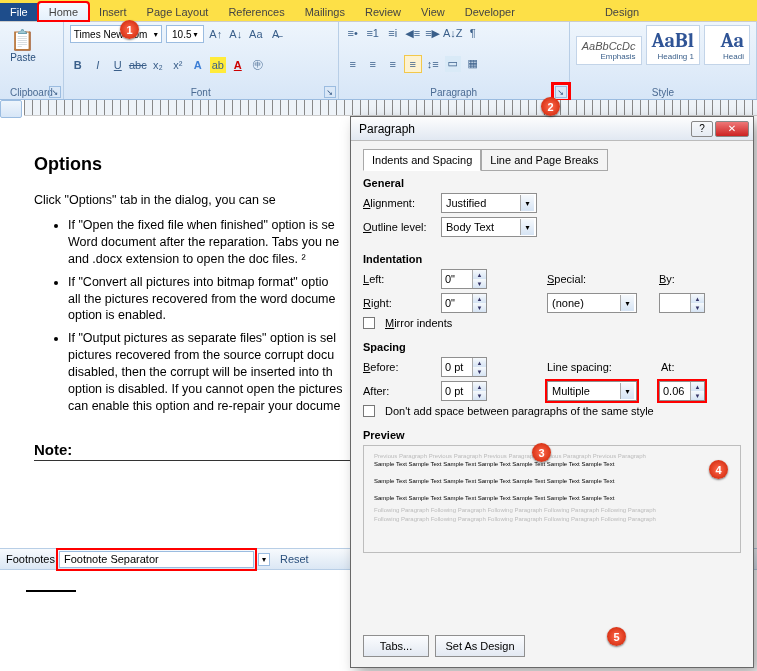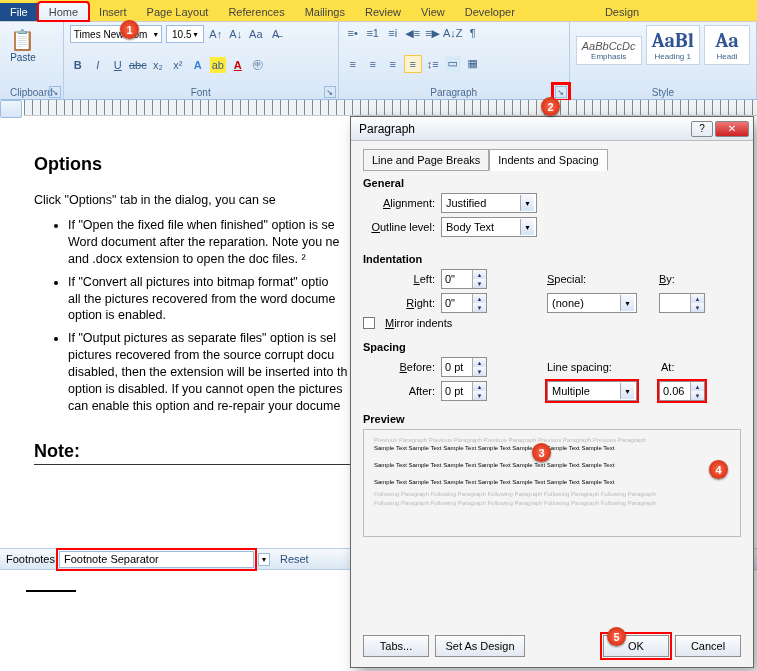--- a/index.html
+++ b/index.html
@@ -19,54 +19,54 @@
   .ico { width:16px; height:16px; display:inline-flex; align-items:center; justify-content:center; font-size:11px; color:#3a5f8a;}
   .dlg-launch { position:absolute; bottom:1px; right:2px; width:12px; height:12px; border:1px solid #9bbce0; font-size:8px; display:flex; align-items:center; justify-content:center; color:#2a4f7c;}
   .dlg-launch.hl { outline:3px solid red; outline-offset:1px; }
   .ruler { height:16px; background:#eef3f8; border-bottom:1px solid #ccc; position:relative; margin-left:24px;}
   .ruler::before { content:""; position:absolute; inset:0; background:repeating-linear-gradient(90deg,#888 0,#888 1px,transparent 1px,transparent 8px);}
   .doc { position:absolute; left:22px; top:126px; width:520px; padding:18px 12px 8px 12px; font-family:"Times New Roman",serif; font-size:13px; color:#000; }
   .doc h2 { font-family:Arial; font-size:18px; margin:10px 0 18px 0; }
   .doc p { margin:4px 0 10px 0; font-size:12.5px;}
   .doc ul { margin:8px 0 0 34px; padding:0;}
   .doc li { margin-bottom:6px; font-size:12.5px; line-height:1.35;}
-  .note { font-weight:bold; font-size:18px; margin-top:26px; border-bottom:1px solid #333; padding-bottom:2px;}
+  .note { font-weight:bold; font-size:15px; margin-top:26px; border-bottom:1px solid #333; padding-bottom:2px;}
   .footbar { position:absolute; left:0; right:0; top:548px; height:22px; background:linear-gradient(#f7fafd,#dbe7f4); border-top:1px solid #b8cee6; border-bottom:1px solid #b8cee6; display:flex; align-items:center; font-size:11px; padding-left:6px; gap:4px;}
   .footsel { width:195px; height:17px; border:1px solid #9bbce0; background:#fff; padding:7px 4px; display:flex; align-items:center; outline:2px solid red; outline-offset:1px;}
   .sepline { position:absolute; left:26px; top:590px; width:50px; height:2px; background:#000;}
   
   .dialog { position:absolute; left:350px; top:116px; width:404px; height:552px; background:#f4f4f4; border:1px solid #686868; box-shadow:6px 6px 14px rgba(0,0,0,.35); }
   .titlebar { height:24px; background:linear-gradient(#fdfdfd,#e1e8f2); display:flex; align-items:center; justify-content:space-between; padding:0 4px 0 8px; font-size:12px; border-bottom:1px solid #bbb;}
   .winbtns { display:flex; gap:2px;}
   .winbtn { width:22px; height:16px; border:1px solid #888; border-radius:2px; font-size:10px; display:flex; align-items:center; justify-content:center;}
   .winbtn.close { background:linear-gradient(#e77,#c22); color:#fff; width:34px;}
   .dlg-body { padding:8px 12px; font-size:11px; color:#000;}
   .dlg-tabs { display:flex; margin-bottom:6px;}
   .dlg-tab { padding:4px 8px; border:1px solid #a8a8a8; background:#f4f4f4; font-size:11px;}
   .dlg-tab.active { background:#fff; border-bottom-color:#fff; position:relative; z-index:2;}
   .fs-title { font-size:11px; color:#000; margin-bottom:4px;font-weight:bold;}
   .frow { display:flex; align-items:center; margin:4px 0; gap:6px;}
-  .lbl { width:72px;text-align:right; }
+  .lbl { width:72px; }
   .combo { height:20px; border:1px solid #8f8f8f; background:#fff; display:flex; align-items:center; justify-content:space-between; padding:0 2px 0 4px; font-size:11px;}
   .combo .arr { width:14px; height:16px; border-left:1px solid #aaa; display:flex; align-items:center; justify-content:center; font-size:8px; background:linear-gradient(#f6f9fc,#d6e4f4);}
   .spin { height:20px; border:1px solid #8f8f8f; background:#fff; display:flex; align-items:center;}
   .spin input { border:none; width:30px; font-size:11px; padding:0 3px; outline:none; background:transparent;}
   .spinbtns { width:14px; display:flex; flex-direction:column;}
   .spinbtns div { height:9px; border-left:1px solid #aaa; background:linear-gradient(#f6f9fc,#d6e4f4); font-size:6px; display:flex; align-items:center; justify-content:center; color:#336;}
   .hl-box { outline:2px solid red; outline-offset:0px;}
   .chk { width:12px; height:12px; border:1px solid #777; background:#fff; display:inline-block; margin-right:4px; vertical-align:middle;}
   .preview { border:1px solid #bdbdbd; height:108px; margin-top:4px; padding:6px 10px; font-size:6px; color:#8b8b8b; line-height:1.4; overflow:hidden;}
   .dlg-btns { position:absolute; bottom:10px; left:12px; right:12px; display:flex; justify-content:space-between;}
   .dlg-btns .left { display:flex; gap:6px;}
   .dlg-btns .right { display:flex; gap:6px;}
   .pbtn { min-width:66px; height:22px; border:1px solid #8f8f8f; background:linear-gradient(#fbfcfe,#e3e9f2); font-size:11px; display:flex; align-items:center; justify-content:center; }
   .pbtn.hl { outline:2px solid red; outline-offset:1px;}
   .marker { position:absolute; width:19px; height:19px; border-radius:50%; background:radial-gradient(#ff6a4d,#c91d00); color:#fff; font-size:11px; font-weight:bold; display:flex; align-items:center; justify-content:center; box-shadow:0 1px 2px rgba(0,0,0,.5); z-index:50;}
   .styles-preview { display:flex; gap:4px; align-items:flex-end;}
-  .style-box { border:1px solid #c3d4e8; padding:3px 5px; text-align:center; background:#fff; min-width:46px;}
+  .style-box { border:1px solid #c3d4e8; padding:3px 5px; text-align:right; background:#fff; min-width:46px;}
   .style-box .p1 { font-size:11px; font-style:italic; color:#555;}
   .style-box .p2 { font-size:20px; font-family:Cambria; color:#2f5496; font-weight:bold;}
   .style-box .lbl2 { font-size:8px; color:#3a5f8a;}
   .underline-first::first-letter { text-decoration: underline; }
   .leftgutter { position:absolute; left:0; top:100px; width:22px; height:18px; background:linear-gradient(#eef5fc,#d7e6f7); border:1px solid #9bbce0; border-radius:2px; }
 </style>
 </head>
 <body>
 
 <div class="tabs">
@@ -162,23 +162,23 @@
   </div>
 </div>
 
 <div class="leftgutter"></div>
 <div class="ruler"></div>
 
 <div class="doc">
   <h2>Options</h2>
   <p>Click "Options" tab in the dialog, you can se</p>
   <ul>
-    <li><span>If "Open the fixed file when finished" option is se</span><br><span>Word document after the reparation. Note you ne</span><br><span>and .docx extension to open the doc files. ²</span></li>
+    <li><span>If "Open the fixed file when finished" option is se</span><br><span>Word document after the reparation. Tabs you ne</span><br><span>and .docx extension to open the doc files. ²</span></li>
     <li><span>If "Convert all pictures into bitmap format" optio</span><br><span>all the pictures recovered from the word docume</span><br><span>option is enabled.</span></li>
-    <li><span>If "Output pictures as separate files" option is sel</span><br><span>pictures recovered from the source corrupt docu</span><br><span>disabled, then the extension will be inserted into th</span><br><span>option is disabled. If you cannot open the pictures</span><br><span>can enable this option and re-repair your docume</span></li>
+    <li><span>If "Output pictures as separate files" option is sel</span><br><span>pictures recovered from the source corrupt docu</span><br><span>disabled, then the corrupt will be inserted into th</span><br><span>option is disabled. If you cannot open the pictures</span><br><span>can enable this option and re-repair your docume</span></li>
   </ul>
   <div class="note">Note:</div>
 </div>
 
 <div class="footbar">
   <span>Footnotes</span>
   <div class="footsel">
       <span>Footnote Separator</span>
     </div>
   <span style="font-size:8px;border:1px solid #9bbce0;padding:1px 3px;background:#fff">▾</span>
@@ -189,22 +189,22 @@
 <div class="dialog">
   <div class="titlebar">
     <span>Paragraph</span>
     <div class="winbtns">
       <div class="winbtn">?</div>
       <div class="winbtn close">✕</div>
     </div>
   </div>
   <div class="dlg-body">
     <div class="dlg-tabs">
+      <div class="dlg-tab active">Indents and Spacing</div>
       <div class="dlg-tab">Line and Page Breaks</div>
-      <div class="dlg-tab active">Indents and Spacing</div>
     </div>
 
     <div class="fs-title">General</div>
     <div class="frow">
       <span class="lbl underline-first">Alignment:</span>
       <div class="combo" style="width:96px">
           <span>Justified</span>
           <span class="arr">▾</span>
         </div>
     </div>
@@ -289,41 +289,41 @@
           <span class="arr">▾</span>
         </div>
       <span style="width:10px"></span>
       <div class="spin hl-box">
           <input value="0.06" style="">
           <div class="spinbtns">
             <div>▲</div>
             <div>▼</div>
           </div>
         </div>
+    </div>
+    <div class="frow">
+      <span class="chk"></span>
+      <span>Don't add space between paragraphs of the same style</span>
     </div>
 
     <div class="fs-title" style="margin-top:12px">Preview</div>
     <div class="preview">
       <div style="color:#bbb">Previous Paragraph Previous Paragraph Previous Paragraph Previous Paragraph Previous Paragraph</div>
       <div style="color:#000">Sample Text Sample Text Sample Text Sample Text Sample Text Sample Text Sample Text</div><br>
       <div style="color:#000">Sample Text Sample Text Sample Text Sample Text Sample Text Sample Text Sample Text</div><br>
       <div style="color:#000">Sample Text Sample Text Sample Text Sample Text Sample Text Sample Text Sample Text</div>
       <div style="color:#bbb;margin-top:4px">Following Paragraph Following Paragraph Following Paragraph Following Paragraph Following Paragraph</div>
       <div style="color:#bbb">Following Paragraph Following Paragraph Following Paragraph Following Paragraph Following Paragraph</div>
     </div>
   </div>
   <div class="dlg-btns">
     <div class="left">
       <div class="pbtn">Tabs...</div>
       <div class="pbtn" style="min-width:90px">Set As Design</div>
     </div>
-    <div class="right">
-      <div class="pbtn hl">OK</div>
-      <div class="pbtn">Cancel</div>
-    </div>
   </div>
 </div>
 
 <div class="marker" style="left:120px; top:20px">1</div>
 <div class="marker" style="left:541px; top:97px">2</div>
 <div class="marker" style="left:532px; top:443px">3</div>
 <div class="marker" style="left:709px; top:460px">4</div>
 <div class="marker" style="left:607px; top:627px">5</div>
 
 </body></html>

